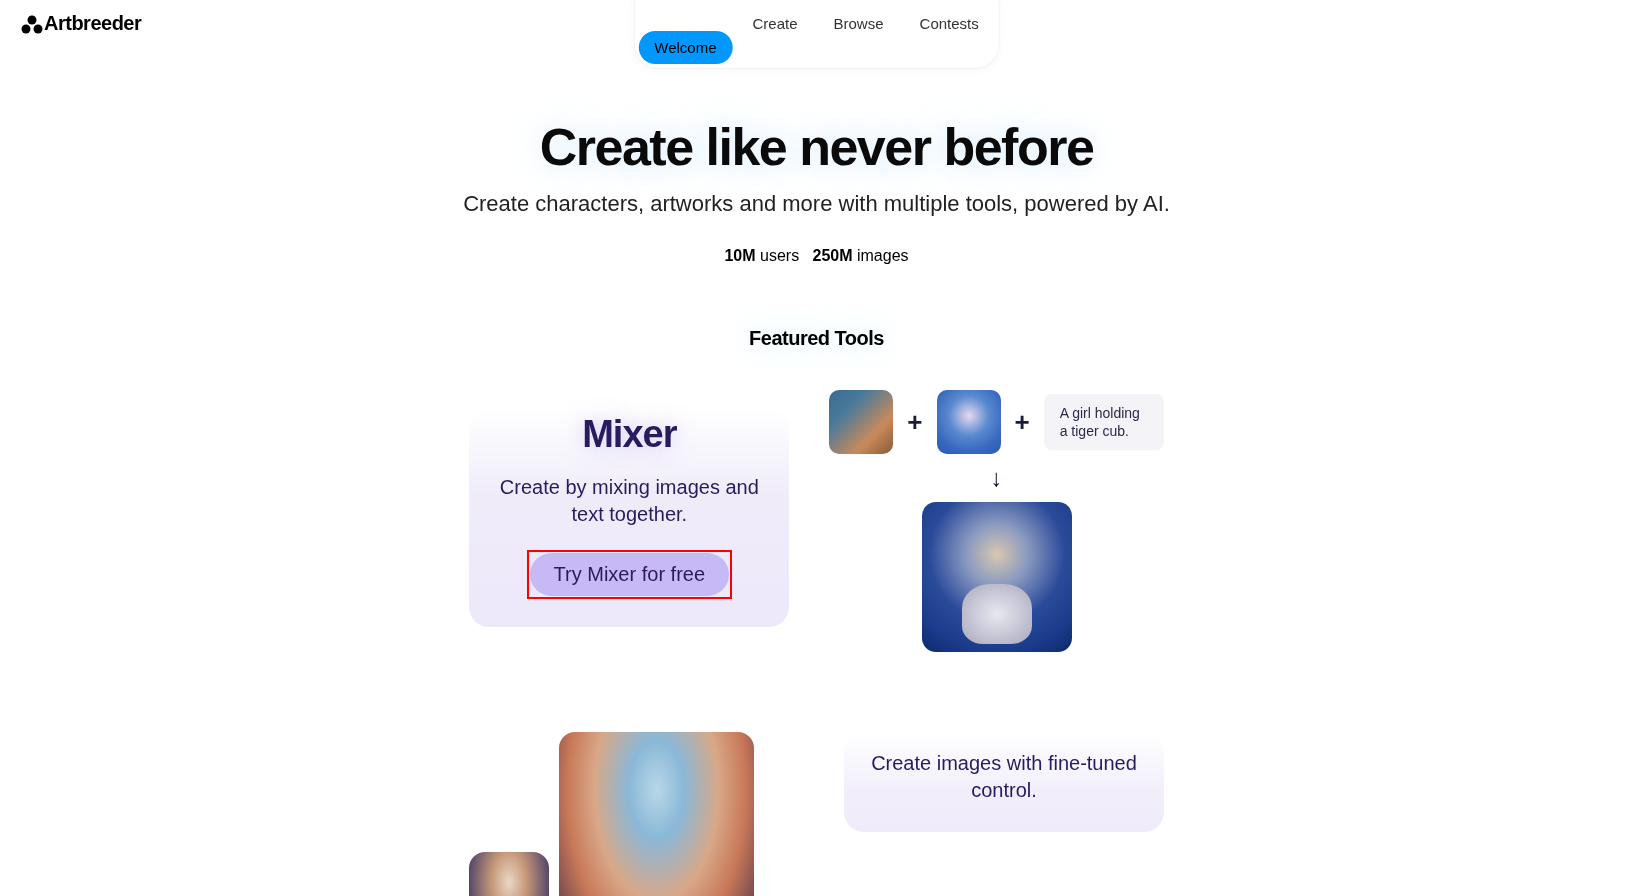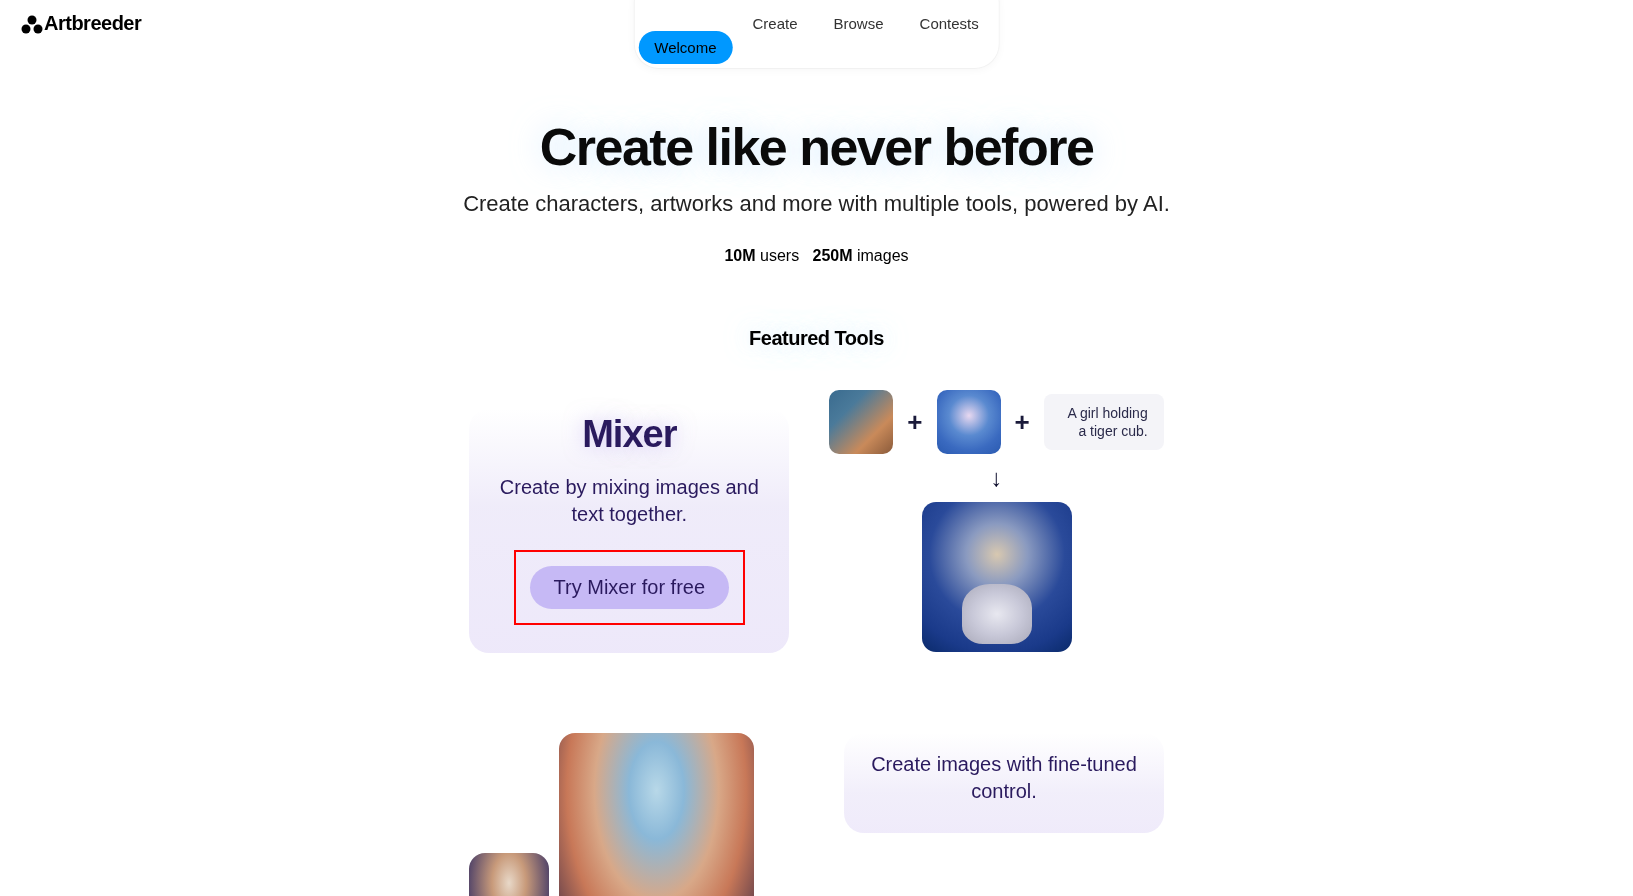--- a/index.html
+++ b/index.html
@@ -126,21 +126,21 @@
     .tool-desc {
       font-size: 20px;
       color: #2a1a5e;
       margin-top: 18px;
       padding: 0 24px;
       line-height: 1.35;
     }
     .tool-cta-wrapper {
       display: inline-block;
       border: 2px solid #ff0000;
-      padding: 14px;
+      padding: 1px;
       margin-top: 22px;
     }
     .tool-cta {
       display: inline-block;
       background: #c6b9f5;
       color: #2a1a5e;
       font-size: 20px;
       padding: 10px 24px;
       border-radius: 22px;
       border: none;
@@ -173,21 +173,21 @@
       font-size: 26px;
       font-weight: 700;
       color: #1a1a3a;
     }
     .prompt-box {
       background: #f4f4f8;
       border-radius: 8px;
       padding: 10px 16px;
       font-size: 14px;
       color: #2a2a4a;
-      text-align: right;
+      text-align: left;
       width: 120px;
       line-height: 1.3;
     }
     .arrow-down {
       font-size: 24px;
       font-weight: 800;
       color: #0a0a2a;
     }
     .result-img {
       width: 150px;

